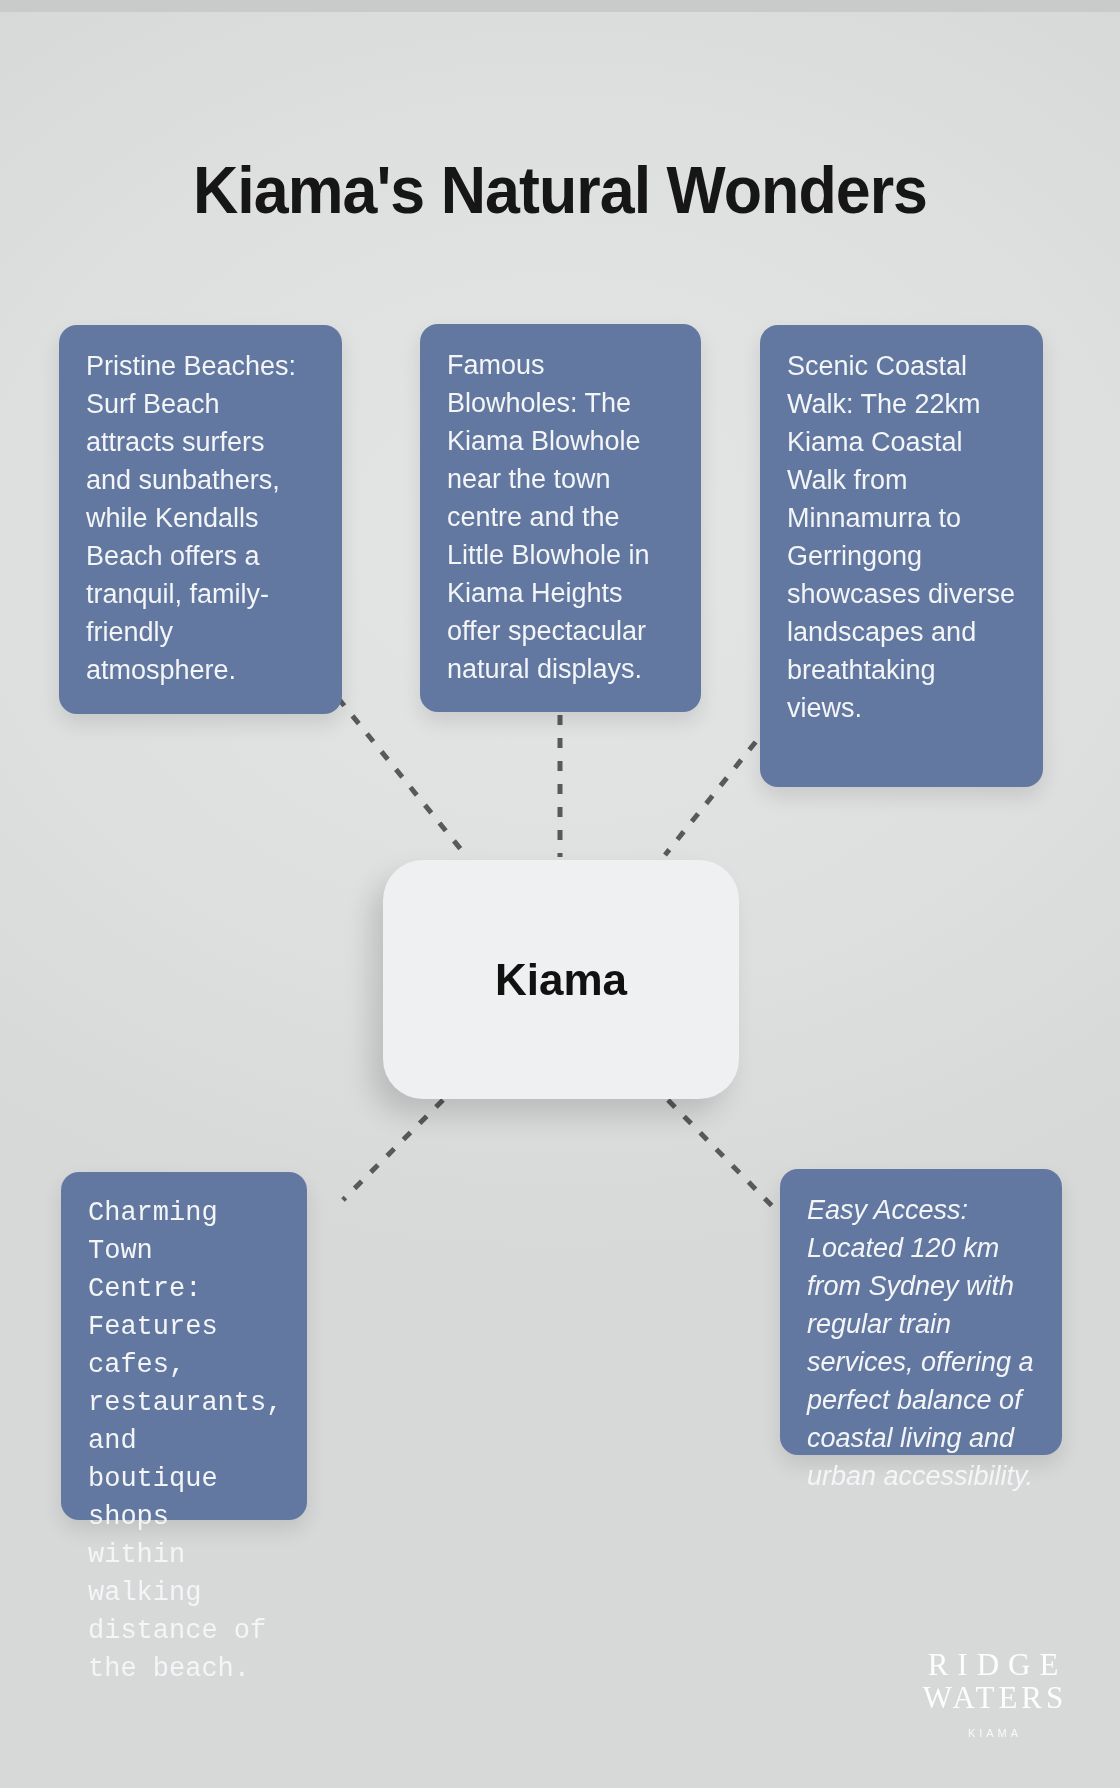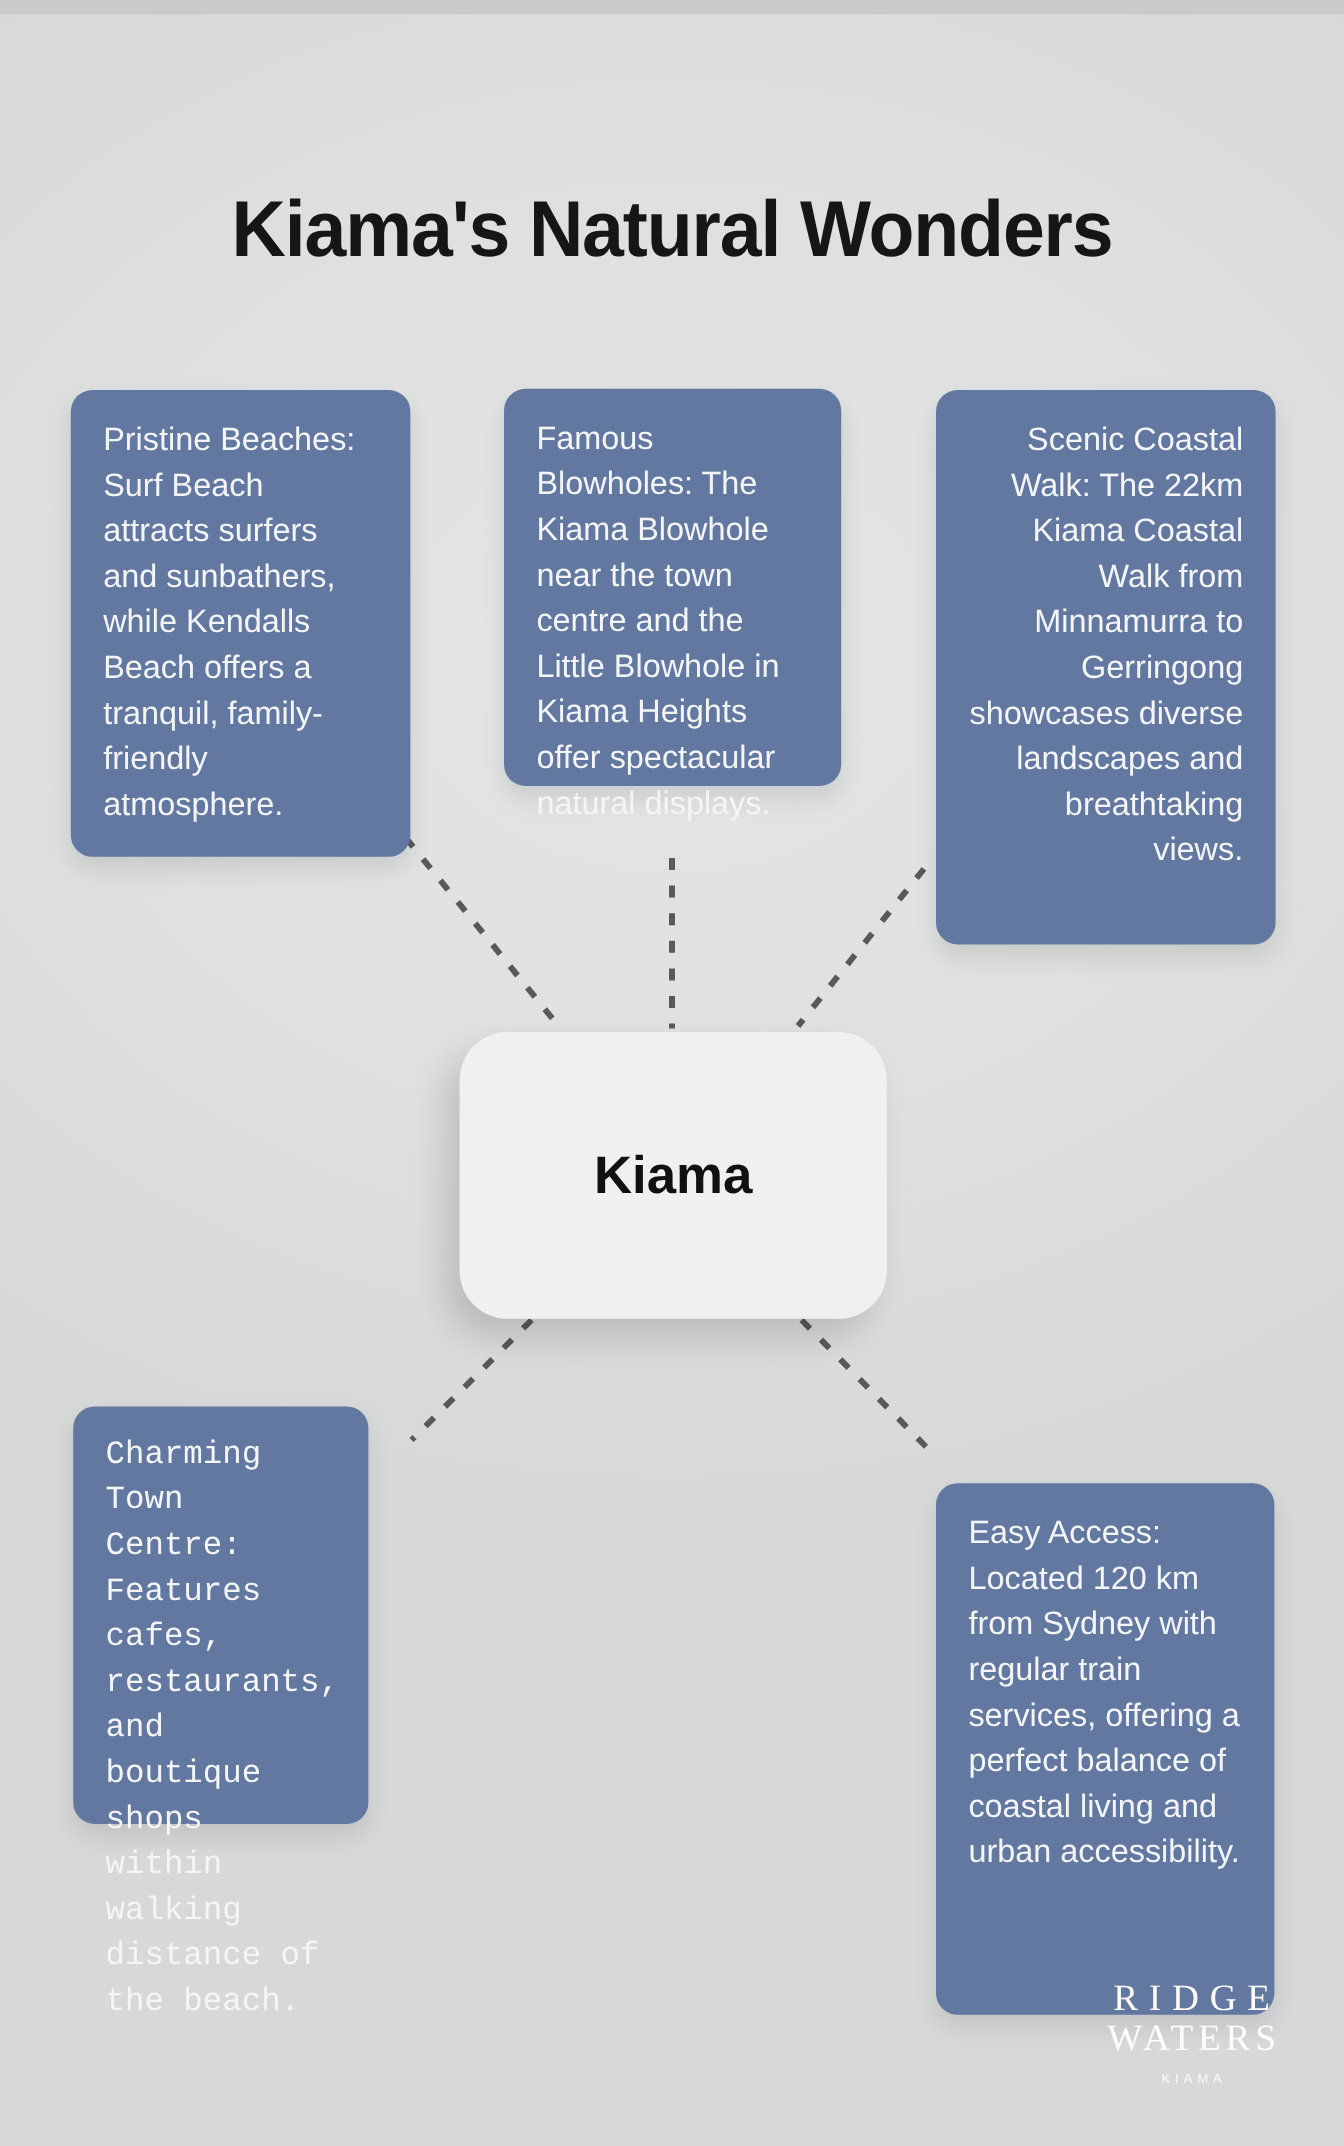--- a/index.html
+++ b/index.html
@@ -47,24 +47,24 @@
     box-sizing: border-box;
     background: var(--node-fill, #6278a0);
     color: var(--node-text, #f3f5f7);
     border-radius: 18px;
     padding: 22px 27px;
     font-size: 27px;
     line-height: 38px;
     box-shadow: 0 10px 20px rgba(0,0,0,0.10);
   }
   .node-1 { left: 59px;  top: 313px;  width: 283px; height: 389px; }
-  .node-2 { left: 420px; top: 312px;  width: 281px; height: 331px; }
-  .node-3 { left: 780px; top: 313px;  width: 283px; height: 462px; text-align: right; }
+  .node-2 { left: 420px; top: 312px;  width: 281px; height: 388px; }
+  .node-3 { left: 760px; top: 313px;  width: 283px; height: 462px; }
   .node-4 { left: 61px;  top: 1160px; width: 246px; height: 348px; font-family: Liberation Mono, monospace; }
-  .node-5 { left: 780px; top: 1224px; width: 282px; height: 443px; }
+  .node-5 { left: 780px; top: 1157px; width: 282px; height: 286px; font-style: italic; }
   .center-node {
     position: absolute;
     left: 383px;
     top: 848px;
     width: 356px;
     height: 239px;
     background: var(--center-fill, #eef0f2);
     border-radius: 40px;
     box-shadow: -12px 16px 28px rgba(0,0,0,0.15);
     display: flex;

